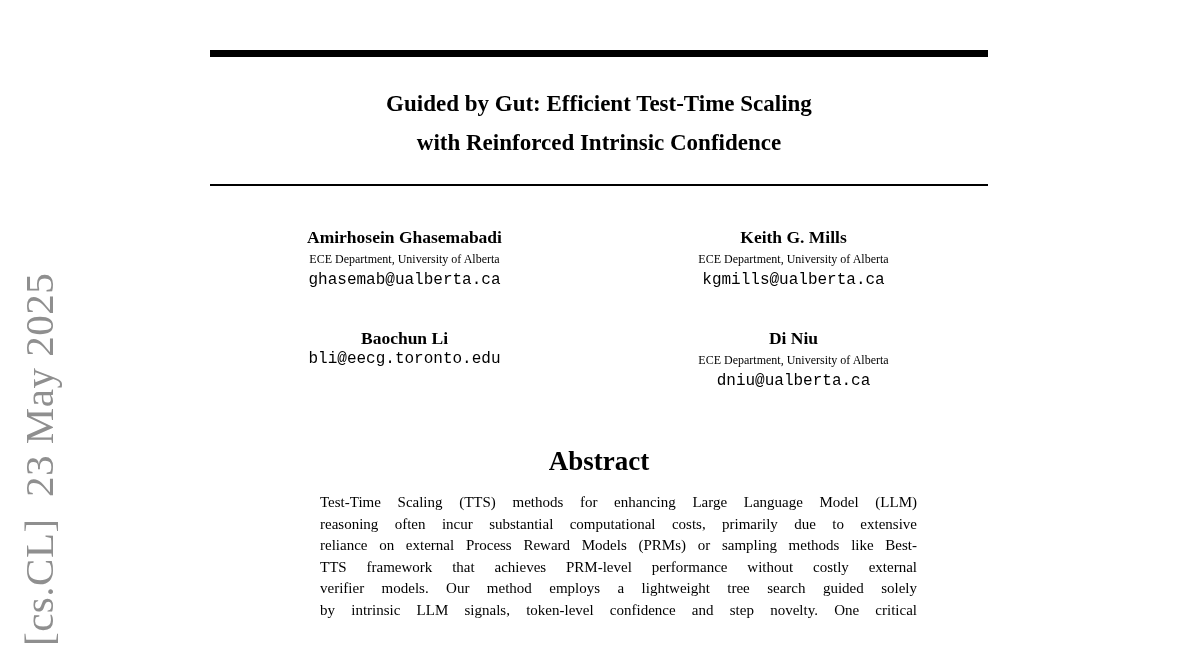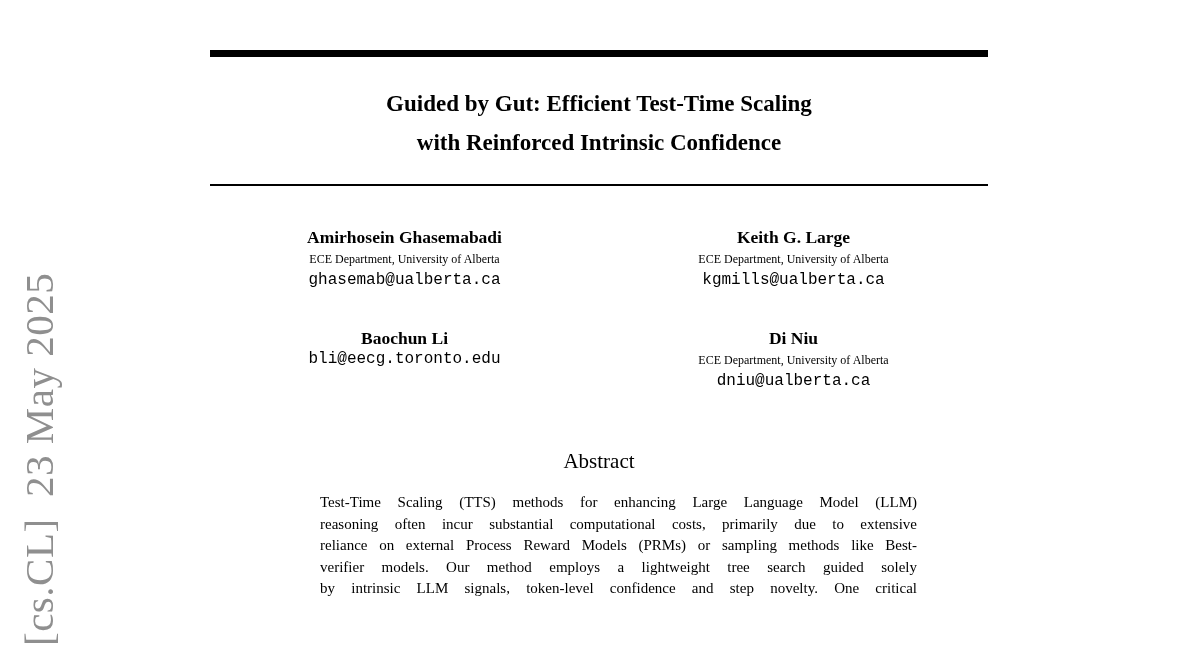--- a/index.html
+++ b/index.html
@@ -74,22 +74,22 @@
     line-height: 22px;
   }
   .author-email {
     font-family: "Liberation Mono", "DejaVu Sans Mono", monospace;
     font-size: 16px;
     line-height: 21px;
   }
   .abstract-heading {
     margin-top: 56px;
     text-align: center;
-    font-weight: normal;
-    font-size: 21px;
+    font-weight: bold;
+    font-size: 27px;
     line-height: 26px;
   }
   .abstract-body {
     width: 636px;
     margin: 18px auto 0 auto;
   }
   .abs-line {
     font-size: 15px;
     line-height: 21.6px;
     text-align: justify;
@@ -118,21 +118,21 @@
 
     <div class="authors-grid">
 
       <div class="author-block">
         <div class="author-name">Amirhosein Ghasemabadi</div>
         <div class="author-affiliation">ECE Department, University of Alberta</div>
         <div class="author-email">ghasemab@ualberta.ca</div>
       </div>
 
       <div class="author-block">
-        <div class="author-name">Keith G. Large</div>
+        <div class="author-name">Keith G. Mills</div>
         <div class="author-affiliation">ECE Department, University of Alberta</div>
         <div class="author-email">kgmills@ualberta.ca</div>
       </div>
 
       <div class="author-block">
         <div class="author-name">Baochun Li</div>
         <div class="author-email">bli@eecg.toronto.edu</div>
       </div>
 
       <div class="author-block">
@@ -142,18 +142,19 @@
       </div>
 
     </div>
 
     <div class="abstract-heading">Abstract</div>
 
     <div class="abstract-body">
       <div class="abs-line">Test-Time Scaling (TTS) methods for enhancing Large Language Model (LLM)</div>
       <div class="abs-line">reasoning often incur substantial computational costs, primarily due to extensive</div>
       <div class="abs-line">reliance on external Process Reward Models (PRMs) or sampling methods like Best-</div>
+      <div class="abs-line">TTS framework that achieves PRM-level performance without costly external</div>
       <div class="abs-line">verifier models. Our method employs a lightweight tree search guided solely</div>
       <div class="abs-line">by intrinsic LLM signals, token-level confidence and step novelty. One critical</div>
     </div>
 
   </div>
 </div>
 
 </body></html>

